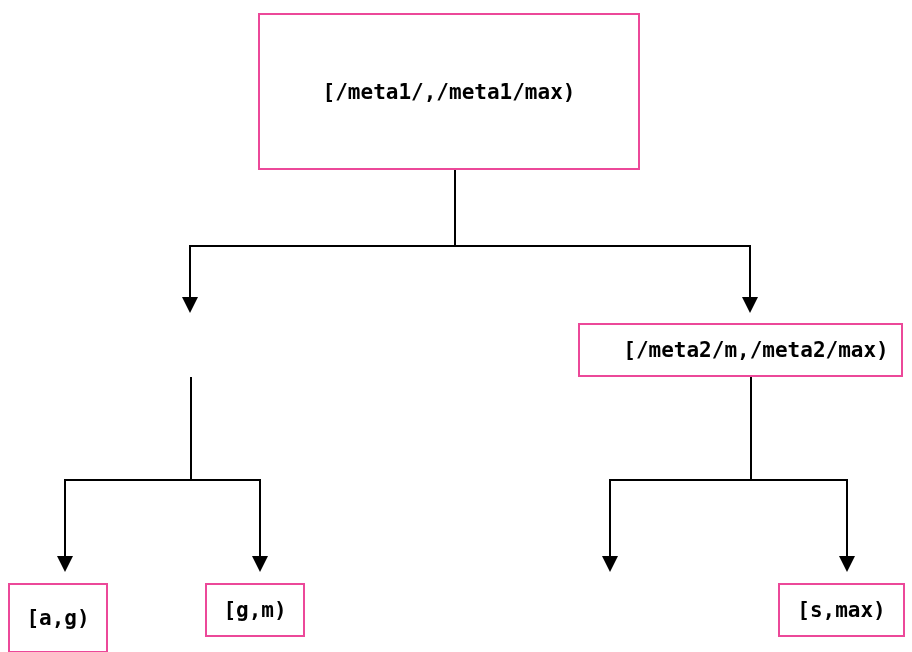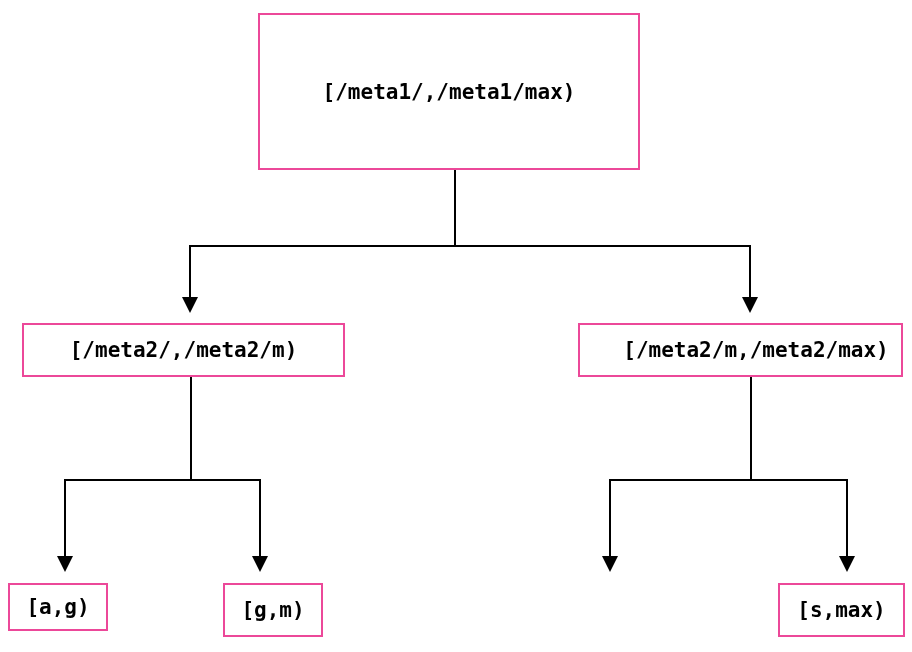--- a/index.html
+++ b/index.html
@@ -24,22 +24,22 @@
     justify-content: center;
     font-size: 21px;
     font-weight: bold;
     color: #000000;
     white-space: nowrap;
     box-sizing: border-box;
   }
   .node-root   { left: 258px; top: 13px;  width: 382px; height: 157px; }
   .node-l2-left  { left: 22px;  top: 323px; width: 323px; height: 54px; }
   .node-l2-right { left: 578px; top: 323px; width: 325px; height: 54px; padding-left: 31px; }
-  .node-leaf-ag   { left: 8px;   top: 583px; width: 100px; height: 48px; }
-  .node-leaf-gm   { left: 205px; top: 583px; width: 100px; height: 54px; margin-left: 18px; }
+  .node-leaf-ag   { left: 8px;   top: 583px; width: 100px; height: 70px; }
+  .node-leaf-gm   { left: 205px; top: 583px; width: 100px; height: 54px; }
   .node-leaf-ms   { left: 553px; top: 583px; width: 100px; height: 54px; }
   .node-leaf-smax { left: 778px; top: 583px; width: 127px; height: 54px; text-align: center; }
 
   .edge {
     position: absolute;
     background: #000000;
   }
   
   .e-root-stem      { left: 454px; top: 170px; width: 2px;   height: 76px; }
   
@@ -96,23 +96,20 @@
   <div class="arrowhead a-l2-right"></div>
   <div class="arrowhead a-leaf-ag"></div>
   <div class="arrowhead a-leaf-gm"></div>
   <div class="arrowhead a-leaf-ms"></div>
   <div class="arrowhead a-leaf-smax"></div>
 
   <div class="node node-root">
     <span>[/meta1/,/meta1/max)</span>
   </div>
 
-  <div class="node node-l2-left">
-    <span>[/meta2/,/meta2/m)</span>
-  </div>
 
   <div class="node node-l2-right">
     <span>[/meta2/m,/meta2/max)</span>
   </div>
 
   <div class="node node-leaf-ag">
     <span>[a,g)</span>
   </div>
 
   <div class="node node-leaf-gm">

